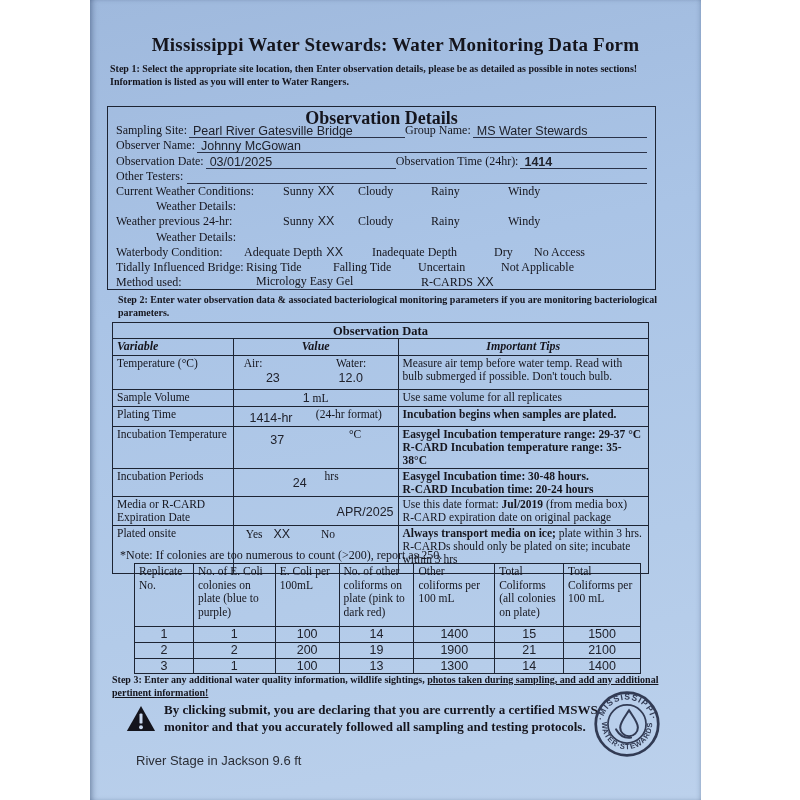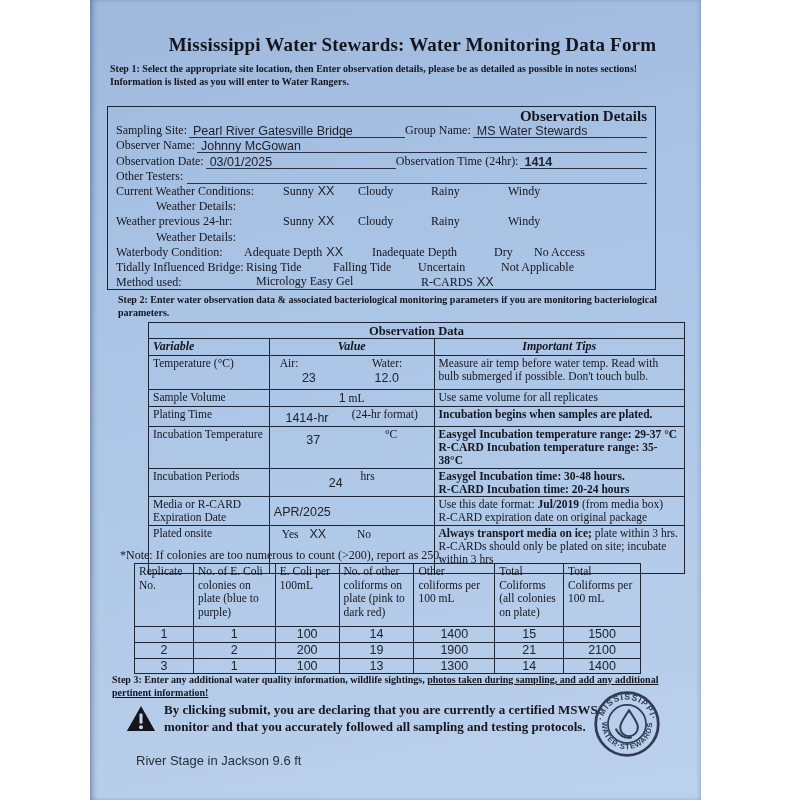--- a/index.html
+++ b/index.html
@@ -6,36 +6,36 @@
   body{
     width:800px;height:800px;position:relative;background:#ffffff;
     font-family:"Liberation Serif", serif;color:#15151d;overflow:hidden;
   }
   .paper{
     position:absolute;left:90px;top:0;width:611px;height:800px;
     background:linear-gradient(168deg,#9fb9dd 0%,#aac4e6 35%,#b3cbe9 70%,#bcd1ec 100%);
     box-shadow:inset 5px 0 7px -4px rgba(35,55,90,.6), inset -3px 0 5px -3px rgba(35,55,90,.35);
   }
   .abs{position:absolute;}
-  .title{width:100%;text-align:center;font-size:19px;font-weight:bold;letter-spacing:.2px;margin-left:17px;}
+  .title{width:100%;text-align:center;font-size:19px;font-weight:bold;letter-spacing:.2px;}
   .steptext{font-weight:bold;font-size:10px;line-height:1.28;}
   .box{border:1.5px solid #1d2433;padding:1px 8px 2px 8px;font-size:12px;box-sizing:border-box;}
   .line{display:flex;align-items:flex-end;height:15.2px;white-space:nowrap;}
   .line.rel{position:relative;display:block;}
-  .boxhdr{text-align:right;font-weight:bold;font-size:15px;height:15px;}
+  .boxhdr{text-align:center;font-weight:bold;font-size:18px;height:15px;}
   .val{font-family:"Liberation Sans",sans-serif;font-size:12.5px;color:#20222c;
        border-bottom:1px solid #2a3248;padding:0 3px 0 4px;height:14px;box-sizing:border-box;}
   .fillline{flex:1;border-bottom:1px solid #2a3248;height:13px;margin-left:2px;}
   .lbl{padding-right:2px;}
   .opt{position:absolute;bottom:0;white-space:nowrap;}
   .mark{font-family:"Liberation Sans",sans-serif;font-size:12.5px;color:#1c1e26;padding-left:4px;}
   .uopt{border-bottom:1px solid #2a3248;padding-bottom:0px;}
   table{border-collapse:collapse;}
   .obs td,.obs th,.rep td,.rep th{border:1.3px solid #1d2433;padding:1px 4px;vertical-align:top;}
-  .obs{font-size:11.5px;line-height:1.12;margin-left:36px;}
+  .obs{font-size:11.5px;line-height:1.12;}
   .obs .ttl{text-align:center;font-weight:bold;font-size:12.5px;height:15px;vertical-align:middle;padding:0;}
   .obs .colh{font-weight:bold;font-style:italic;font-size:12px;height:14px;}
   .obs .tips{text-align:left;}
   .obs .b{font-weight:bold;}
   .sv{font-family:"Liberation Sans",sans-serif;font-size:12.5px;color:#20222c;}
   .tgrid{display:grid;grid-template-columns:45% 55%;row-gap:1px;}
   .tgrid .n{text-align:center;}
   .vflex{display:flex;justify-content:space-around;align-items:flex-start;}
   .rep{font-size:11.5px;line-height:1.18;}
   .rep th{font-weight:normal;text-align:left;}
@@ -193,21 +193,21 @@
               <span>hrs</span>
             </div>
       </td>
       <td class="tips b">
         <div>Easygel Incubation time:  30-48 hours.</div>
         <div>R-CARD Incubation time: 20-24 hours</div>
       </td>
     </tr>
     <tr style="height:26px;">
       <td>Media or R-CARD Expiration Date</td>
-      <td style="text-align:left;"><span class="sv" style="display:inline-block;margin-top:7px;">APR/2025</span></td>
+      <td style="text-align:right;"><span class="sv" style="display:inline-block;margin-top:7px;">APR/2025</span></td>
       <td class="tips">
         <div><span>Use this date format: </span><span class="b">Jul/2019</span><span> (from media box)</span></div>
         <div>R-CARD expiration date on original package</div>
       </td>
     </tr>
     <tr style="height:48px;">
       <td>Plated onsite</td>
       <td>
         <span style="padding-left:8px;">Yes</span>
         <span class="sv" style="padding-left:8px;">XX</span>

